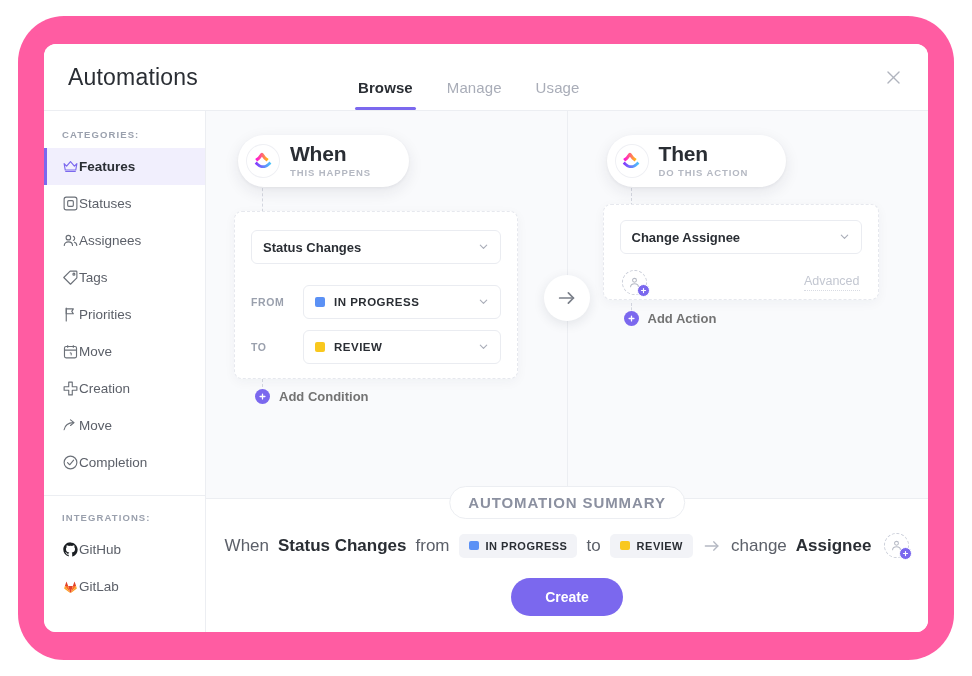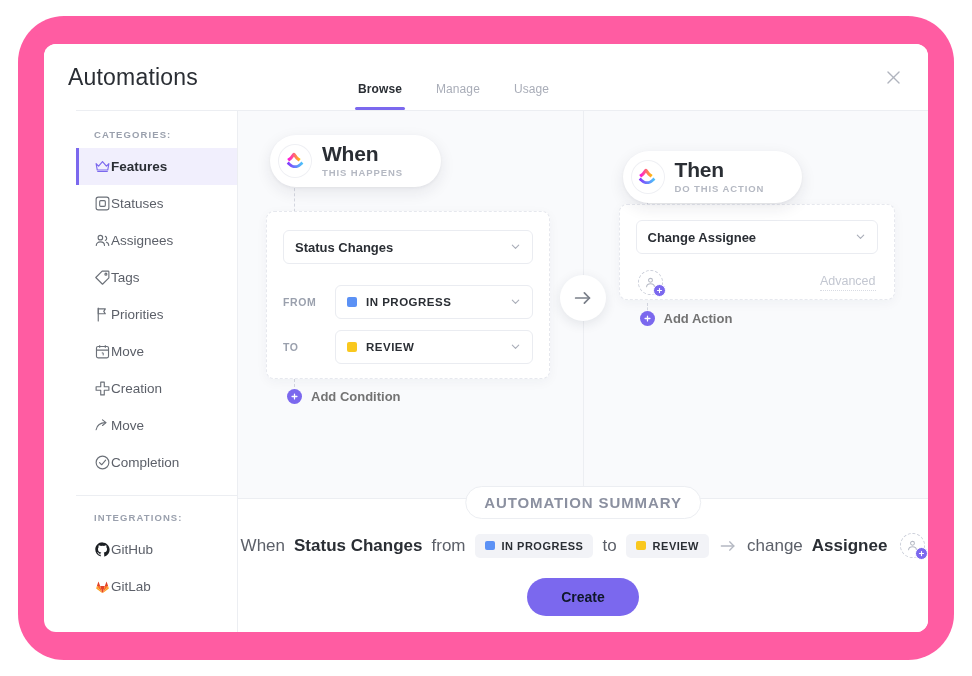--- a/index.html
+++ b/index.html
@@ -61,21 +61,21 @@
   }
   .tabs {
     position: absolute;
     left: 314px; top: 0;
     height: 66px;
     display: flex;
     align-items: flex-end;
     gap: 34px;
   }
   .tab {
-    font-size: 12px;
+    font-size: 15px;
     color: #a9adb8;
     padding-bottom: 14px;
     position: relative;
     cursor: pointer;
     letter-spacing: .1px;
   }
   .tab.active { color: #2a2e34; font-weight: 700; }
   .tab.active::after {
     content: "";
     position: absolute;
@@ -87,21 +87,21 @@
   .close-btn {
     position: absolute;
     right: 22px; top: 20px;
     width: 26px; height: 26px;
     display: flex; align-items: center; justify-content: center;
     cursor: pointer;
   }
   .close-btn svg { width: 19px; height: 19px; }
 
   
-  .body { flex: 1; display: flex; min-height: 0; margin-left: 32px; }
+  .body { flex: 1; display: flex; min-height: 0; }
 
   
   .sidebar {
     width: 162px;
     flex: 0 0 162px;
     border-right: 1px solid #eceef2;
     border-top: 1px solid #eceef2;
     background: #fff;
     padding-top: 18px;
     display: flex;
@@ -377,21 +377,21 @@
   .sum-tag .swatch { margin-right: 0; width: 9px; height: 9px; }
   .sum-tag span {
     font-size: 11px; font-weight: 700; letter-spacing: .5px; color: #2a2e34;
   }
   .sum-arrow { color: #b4b8c2; display: flex; align-items: center; }
   .sum-arrow svg { width: 20px; height: 20px; }
   .create-btn {
     display: block;
     margin: 0 auto;
     background: #7b68ee;
-    color: #0f172a;
+    color: #ffffff;
     border: none;
     border-radius: 19px;
     width: 112px; height: 38px;
     font-size: 14px;
     font-weight: 700;
     font-family: "Liberation Sans", sans-serif;
     cursor: pointer;
   }
 </style>
 </head>
@@ -624,21 +624,21 @@
 
         <div class="arrow-circle" style="left:50%; top:164px; transform:translateX(-50%);">
           <svg viewBox="0 0 24 24" fill="none" stroke="currentColor" stroke-width="1.9" stroke-linecap="round" stroke-linejoin="round">
             <path d="M4 12h15"></path>
               <path d="M13.5 6.5L19 12l-5.5 5.5"></path>
           </svg>
         </div>
 
         <div class="col right">
 
-          <div class="pill" style="left:39px; top:40px;">
+          <div class="pill" style="left:39px; top:24px;">
             <span class="pill-logo">
               <svg viewBox="0 0 24 24">
                 <defs>
                   <linearGradient id="g3" x1="0" y1="0" x2="1" y2="0">
                     <stop offset="0" stop-color="#ff02f0"></stop>
                       <stop offset="1" stop-color="#ffc800"></stop>
                   </linearGradient>
                   <linearGradient id="g4" x1="0" y1="0" x2="1" y2="0">
                     <stop offset="0" stop-color="#8930fd"></stop>
                       <stop offset="1" stop-color="#49ccf9"></stop>

